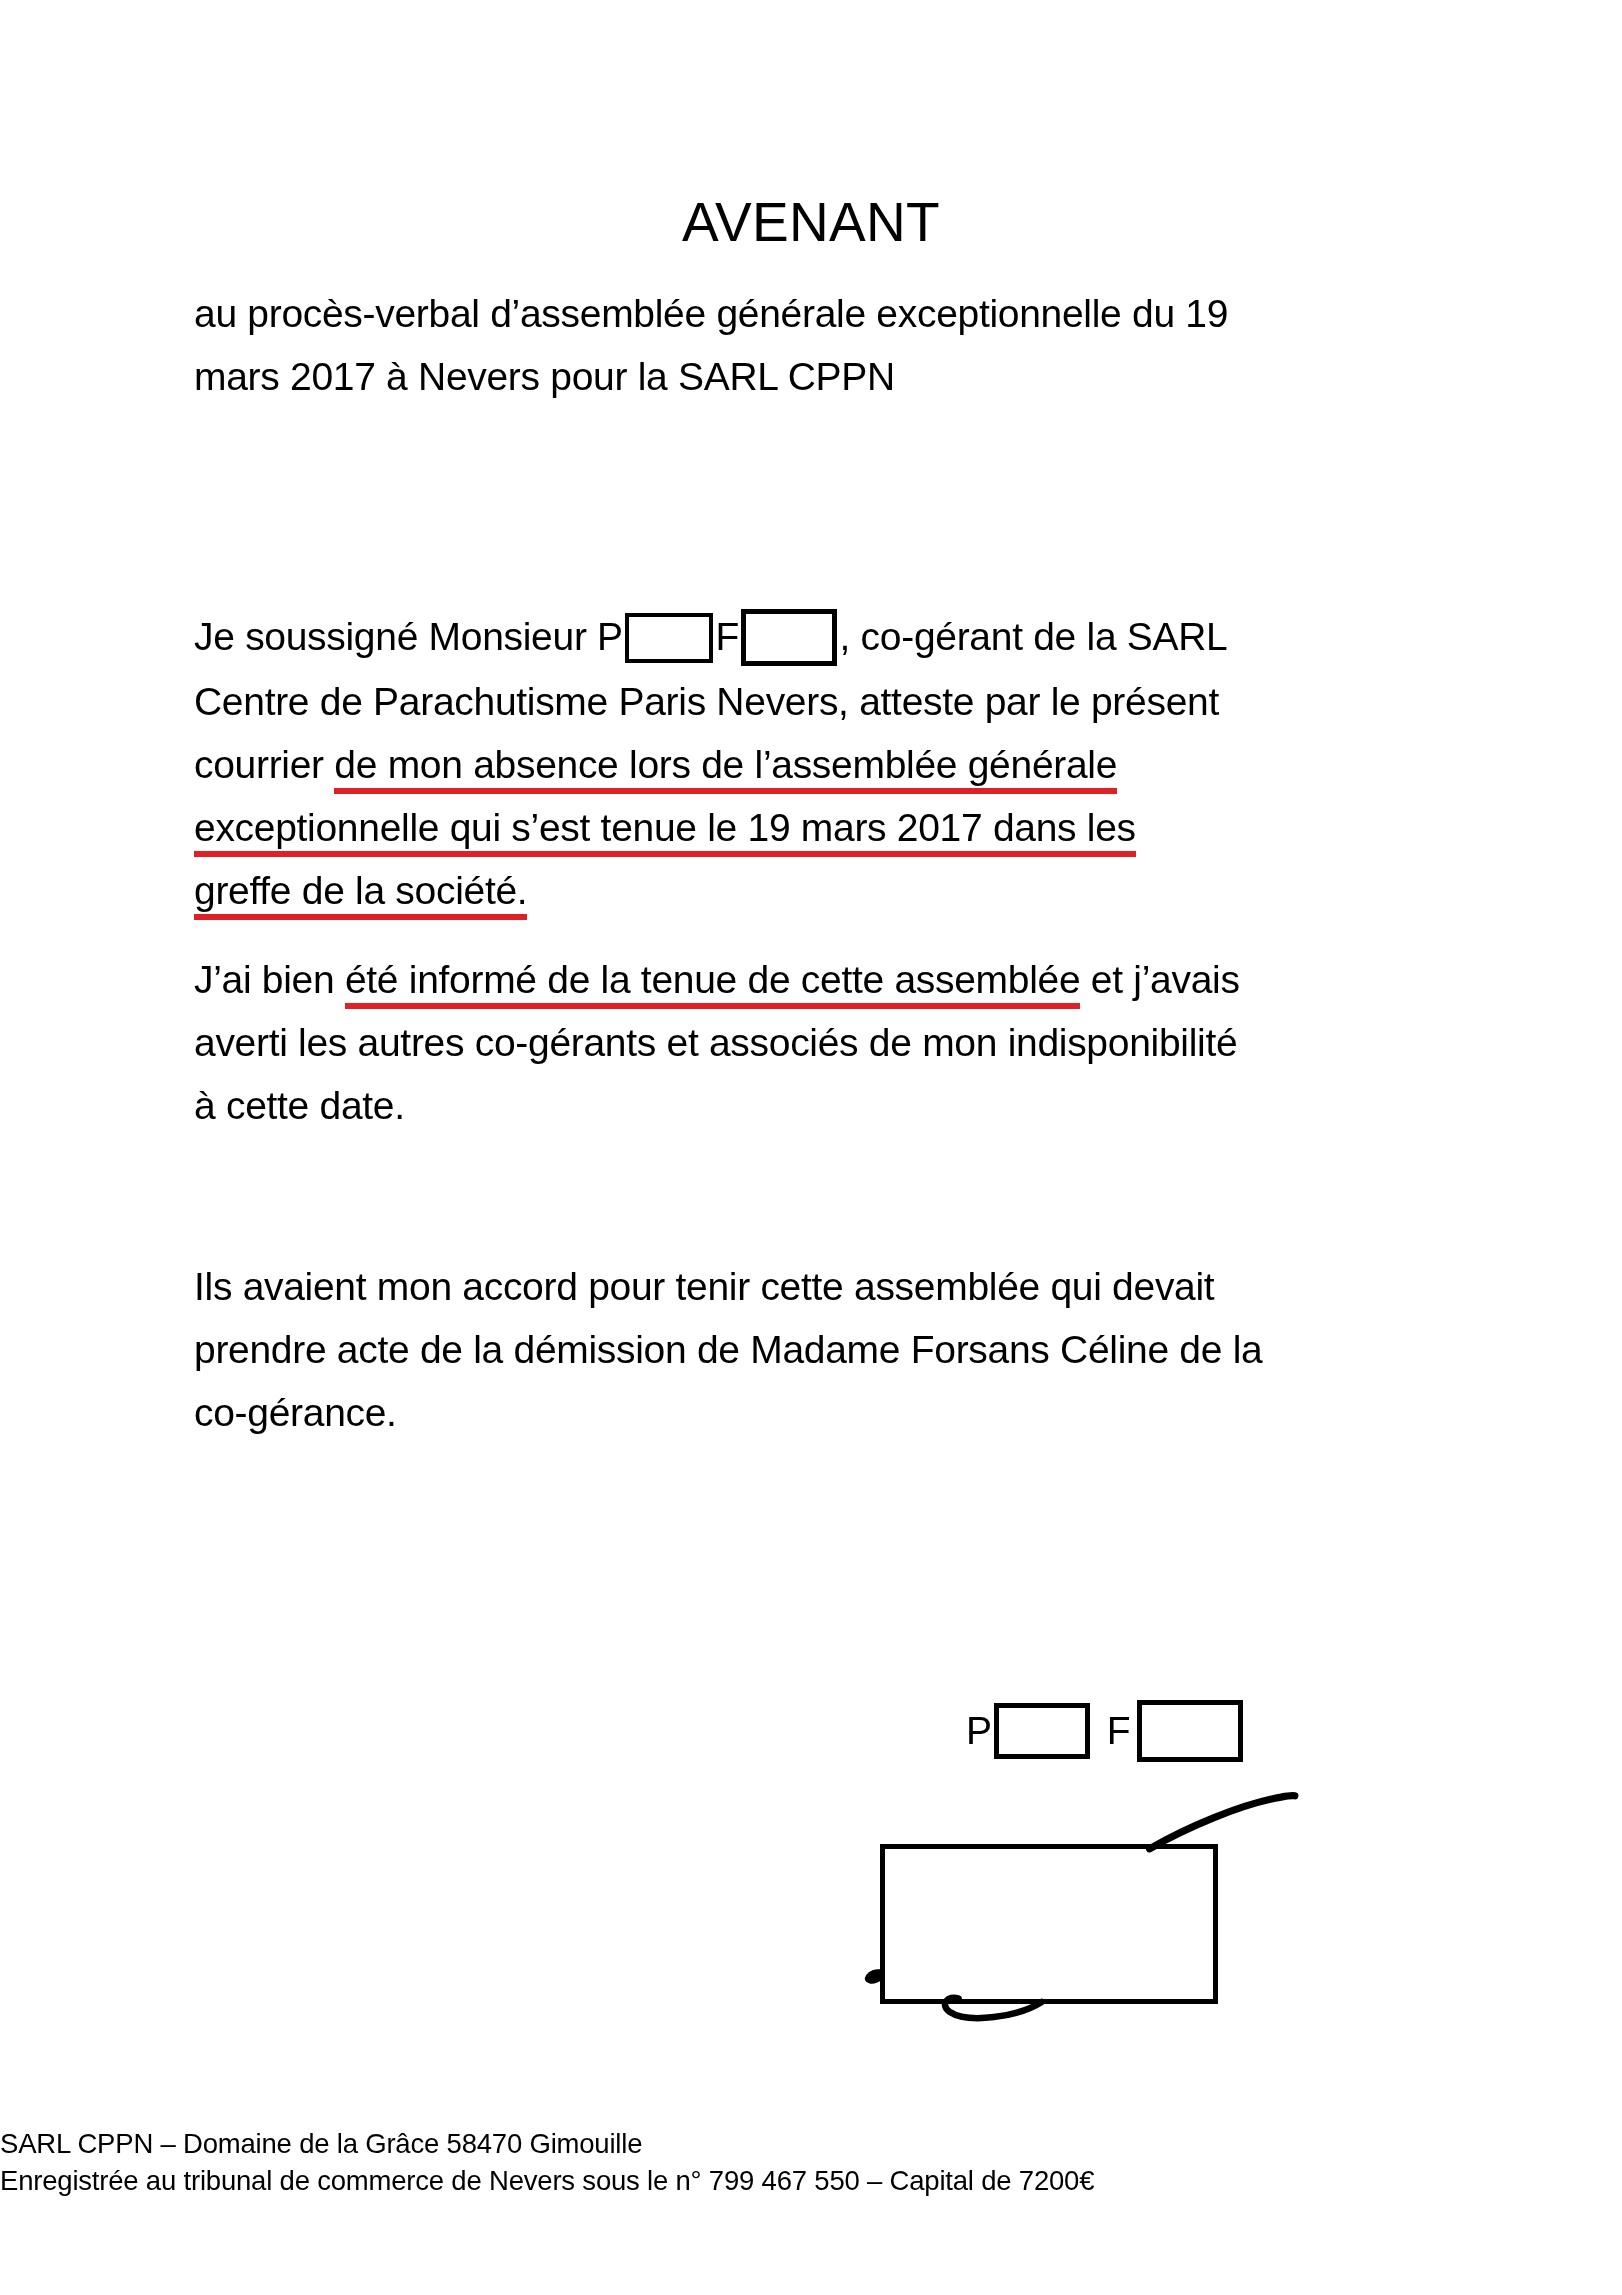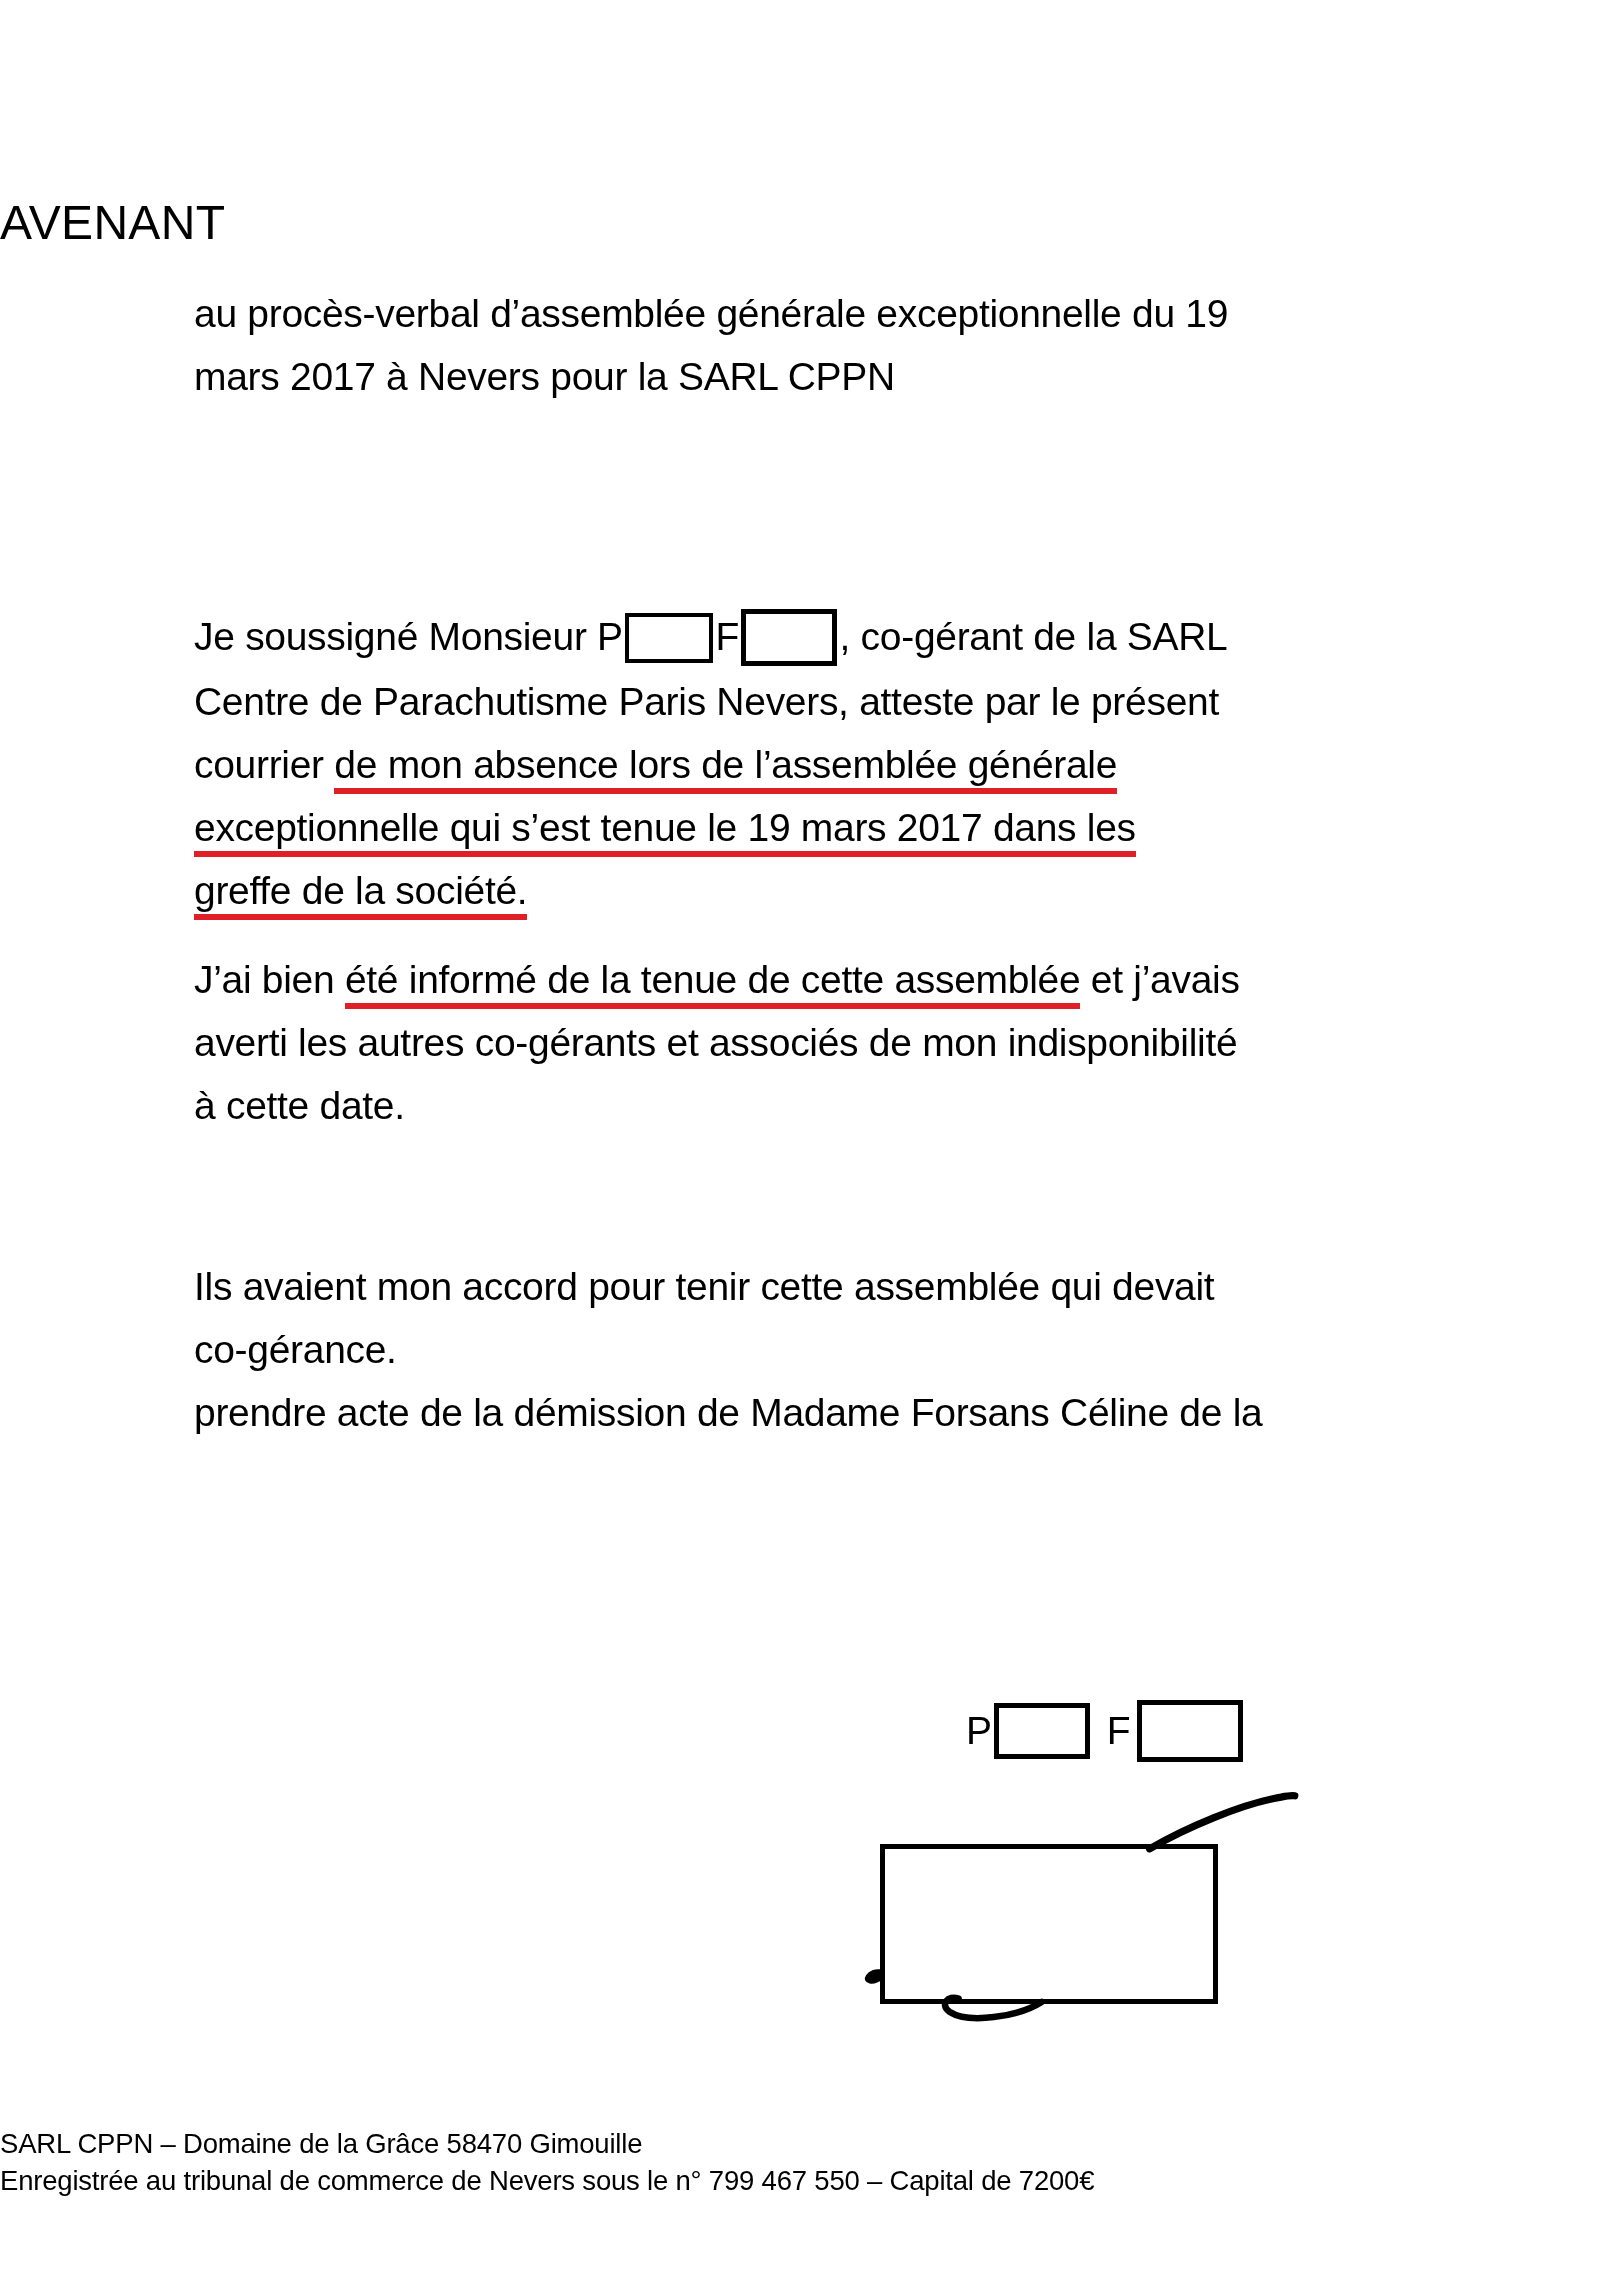--- a/index.html
+++ b/index.html
@@ -10,22 +10,22 @@
     width: 1622px;
     height: 2295px;
     background: #ffffff;
     font-family: "Liberation Sans", sans-serif;
     color: var(--ink);
     overflow: hidden;
   }
   .title {
     position: absolute;
     top: 191px; left: 0; width: 100%;
-    text-align: left;
-    font-size: 48px;
+    text-align: center;
+    font-size: 55px;
     line-height: 63px;
     letter-spacing: 0.3px;
   }
   .para {
     position: absolute;
     left: 194px;
     font-size: 39px;
     line-height: 63px;
     letter-spacing: -0.3px;
   }
@@ -119,22 +119,22 @@
   </div>
 
   <div class="para" style="top:948px">
     <div class="line"><span>J’ai bien </span><span class="u">été informé de la tenue de cette assemblée</span><span> et j’avais</span></div>
     <div class="line">averti les autres co-gérants et associés de mon indisponibilité</div>
     <div class="line">à cette date.</div>
   </div>
 
   <div class="para" style="top:1255px">
     <div class="line">Ils avaient mon accord pour tenir cette assemblée qui devait</div>
+    <div class="line">prendre acte de la démission de Madame Forsans Céline de la</div>
     <div class="line">co-gérance.</div>
-    <div class="line">prendre acte de la démission de Madame Forsans Céline de la</div>
   </div>
 
   <div class="para" style="top:1553px">
   </div>
 
   <div class="sig-line">
     <span>P</span>
     <span class="sbox1"></span>
     <span class="f-init">F</span>
     <span class="sbox2"></span>

